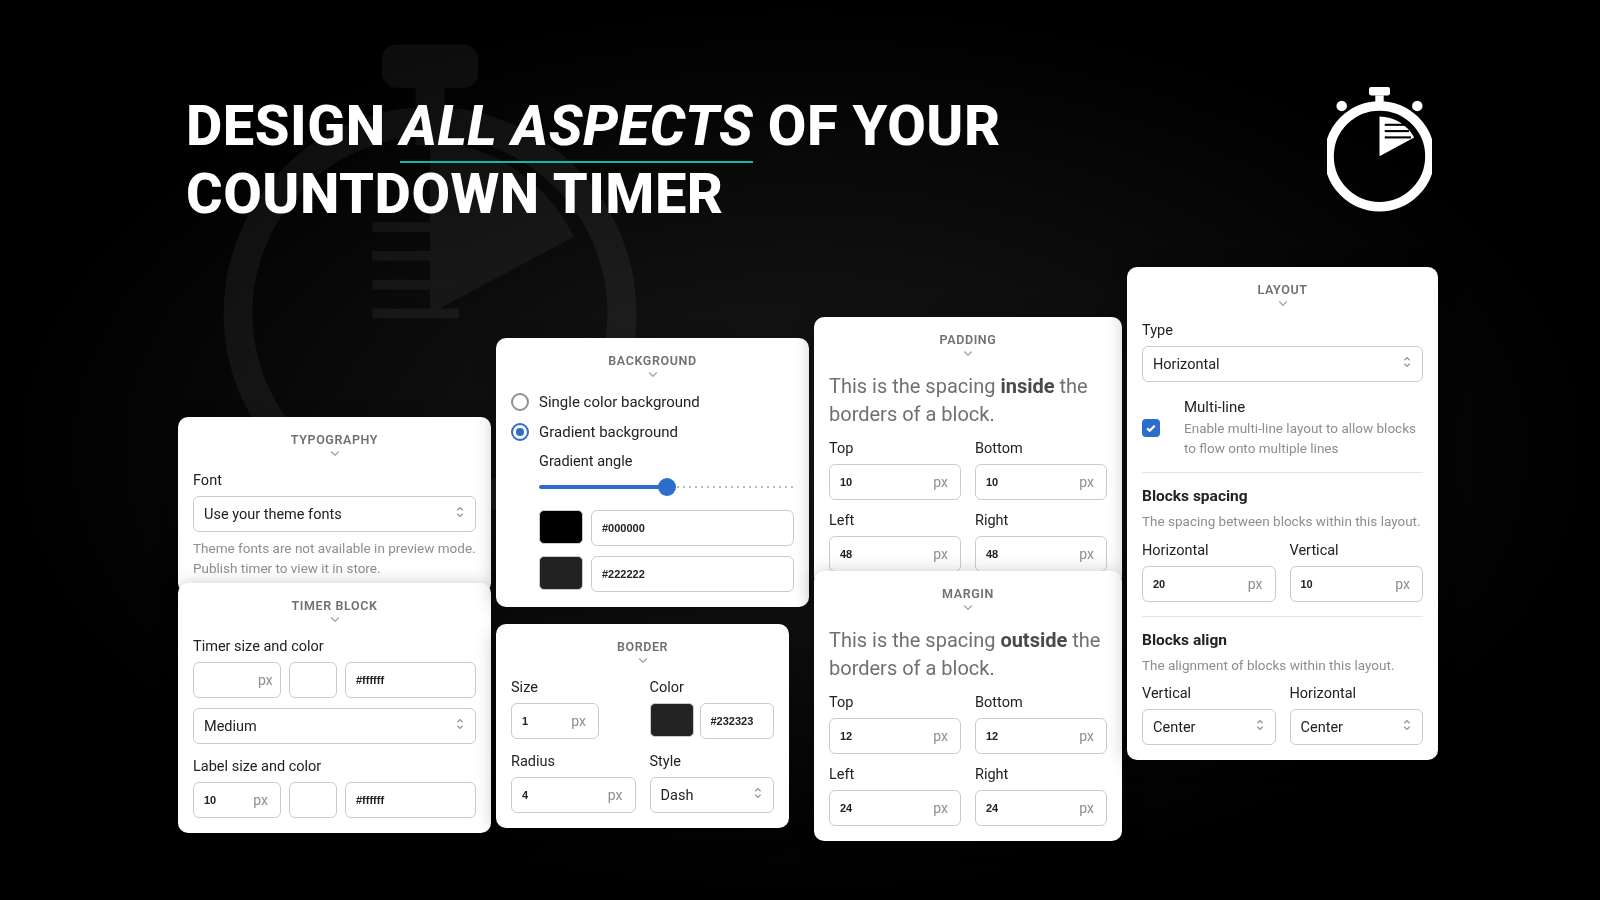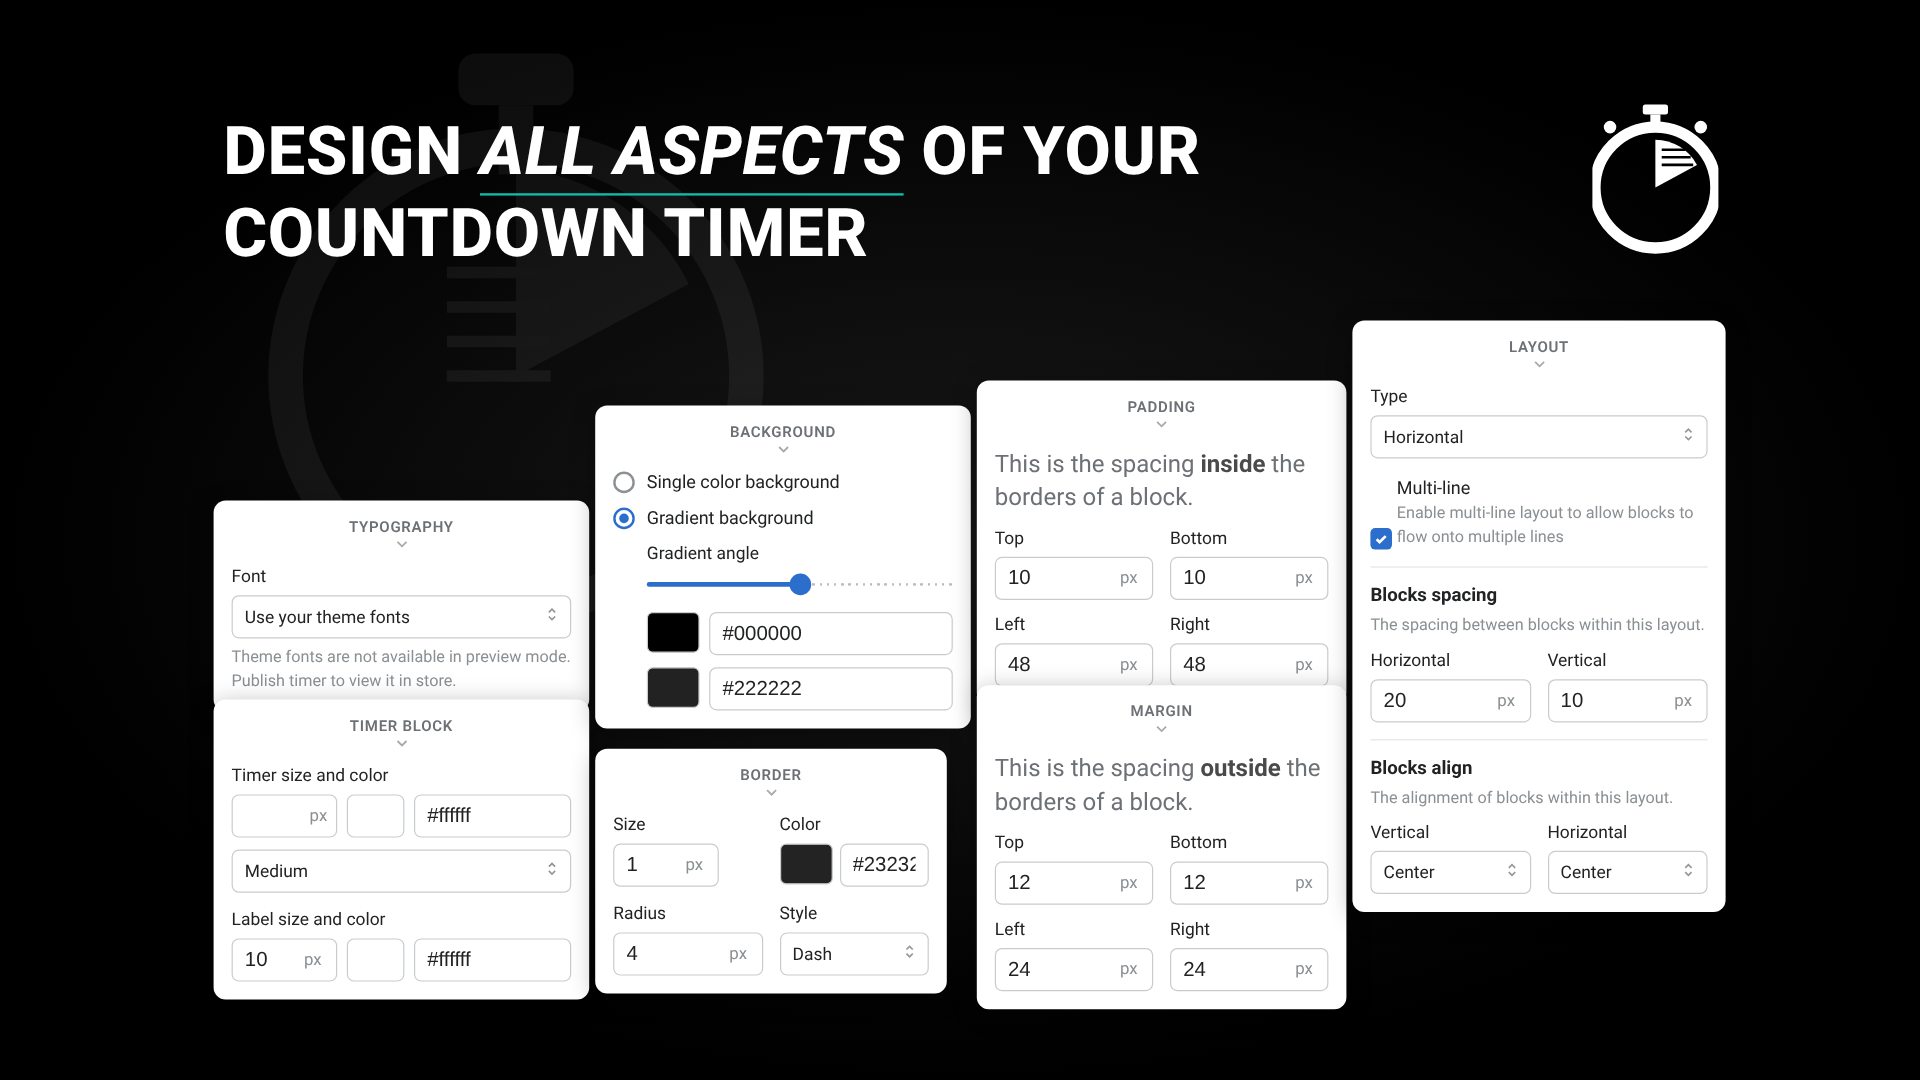--- a/index.html
+++ b/index.html
@@ -37,22 +37,22 @@
   .help { font-size: 13.5px; color: #8a8f93; line-height: 1.45; margin-top: 7px; }
 
   .row2 { display: flex; gap: 14px; }
   .row2 > * { flex: 1; }
 
   .input-wrap {
     display: flex; align-items: center; border: 1px solid #c9cccf;
     border-radius: 6px; height: 36px; overflow: hidden; background: #fff;
   }
   .input-wrap input {
-    border: none; outline: none; font-size: 17px; padding: 0 10px;
-    width: 100%; background: transparent; color: #202223;
+    border: none; outline: none; font-size: 11px; padding: 0 10px;
+    width: 100%; background: transparent; color: #202223; font-weight: bold;
   }
   .input-wrap .unit {
     font-size: 14px; color: #8a8f93; padding-right: 12px; white-space: nowrap;
   }
   .select {
     display: flex; align-items: center; justify-content: space-between;
     border: 1px solid #c9cccf; border-radius: 6px; height: 36px;
     padding: 0 10px; font-size: 14.5px; color: #202223; background: #fff;
     cursor: pointer;
   }
@@ -360,21 +360,21 @@
         <path d="M3 6l5 5 5-5" fill="none" stroke="#6d7175" stroke-width="2"></path>
       </svg>
   </div>
   <span class="label">Type</span>
   <div class="select" style="margin-bottom:16px;">
     <span>Horizontal</span>
     <span class="caret"><svg viewBox="0 0 10 16">
           <path d="M2 6l3-3 3 3M2 10l3 3 3-3" fill="none" stroke="#5c5f62" stroke-width="1.6"></path>
         </svg></span>
   </div>
-  <div style="display:flex; gap:4px; align-items:flex-end;">
+  <div style="display:flex; gap:24px; align-items:center;">
     <span class="checkbox">
       <svg viewBox="0 0 16 16">
           <path d="M3 8.5l3.2 3.2L13 5"></path>
         </svg>
     </span>
     <div>
       <div style="font-size:15px;">Multi-line</div>
       <div class="help" style="margin-top:3px;">Enable multi-line layout to allow blocks to flow onto multiple lines</div>
     </div>
   </div>

